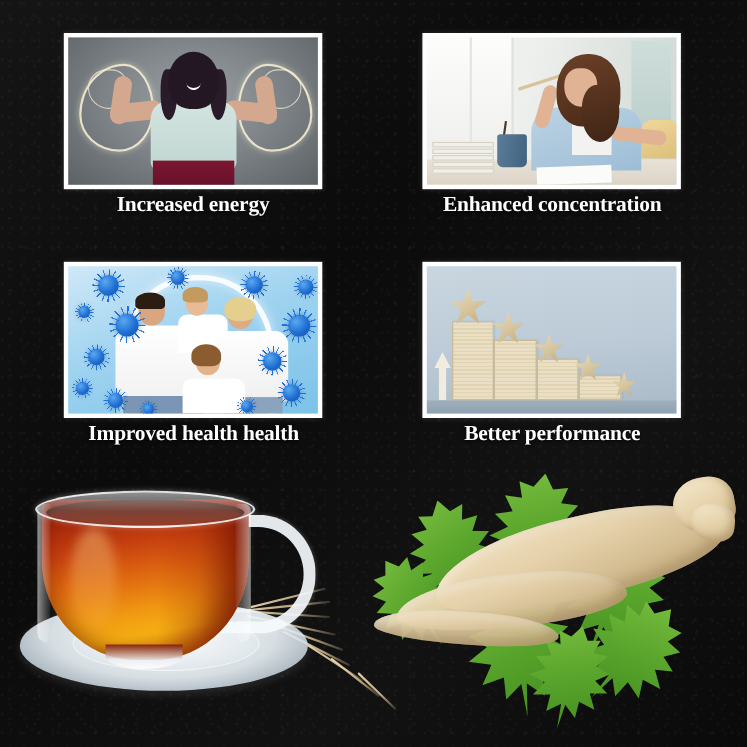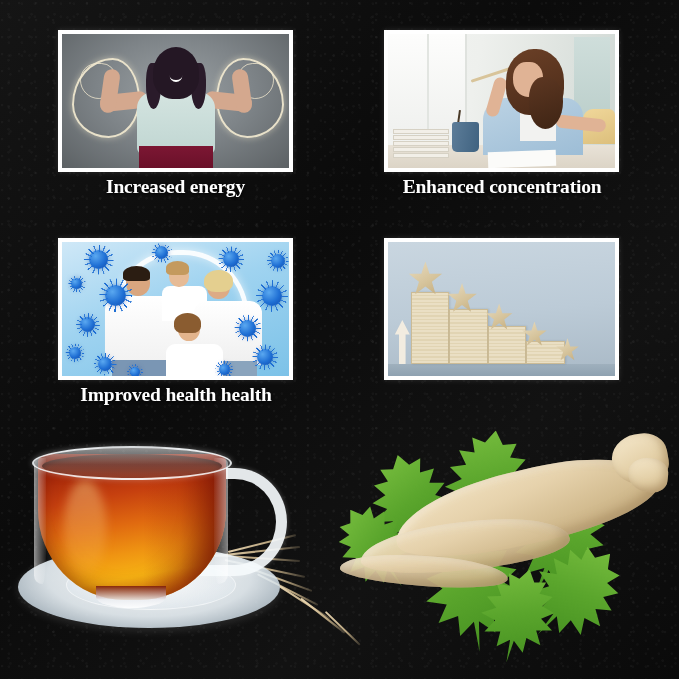--- a/index.html
+++ b/index.html
@@ -566,20 +566,21 @@
         <div id="star-layer">
             <div class="star" style="left: 9%; bottom: 60%; width: 34px; height: 34px;"></div>
             <div class="star" style="left: 26%; bottom: 47%; width: 30px; height: 30px;"></div>
             <div class="star" style="left: 43%; bottom: 34%; width: 27px; height: 27px;"></div>
             <div class="star" style="left: 59%; bottom: 22%; width: 25px; height: 25px;"></div>
             <div class="star" style="left: 74%; bottom: 11%; width: 23px; height: 23px;"></div>
           </div>
         <div class="pp-arrow"></div>
       </div>
     </div>
+    <div class="card-caption cap-wide">Better performance</div>
   </div>
 
   <div class="hero">
 
     <div id="leaf-layer">
         <div class="leaf" style="left: 360px; top: 35px; width: 104px; height: 104px; transform: rotate(-16deg);"></div>
         <div class="leaf" style="left: 432px; top: 12px; width: 112px; height: 112px; transform: rotate(8deg);"></div>
         <div class="leaf" style="left: 500px; top: 64px; width: 118px; height: 118px; transform: rotate(24deg);"></div>
         <div class="leaf" style="left: 410px; top: 108px; width: 126px; height: 126px; transform: rotate(-6deg);"></div>
         <div class="leaf" style="left: 330px; top: 84px; width: 92px; height: 92px; transform: rotate(-34deg);"></div>

